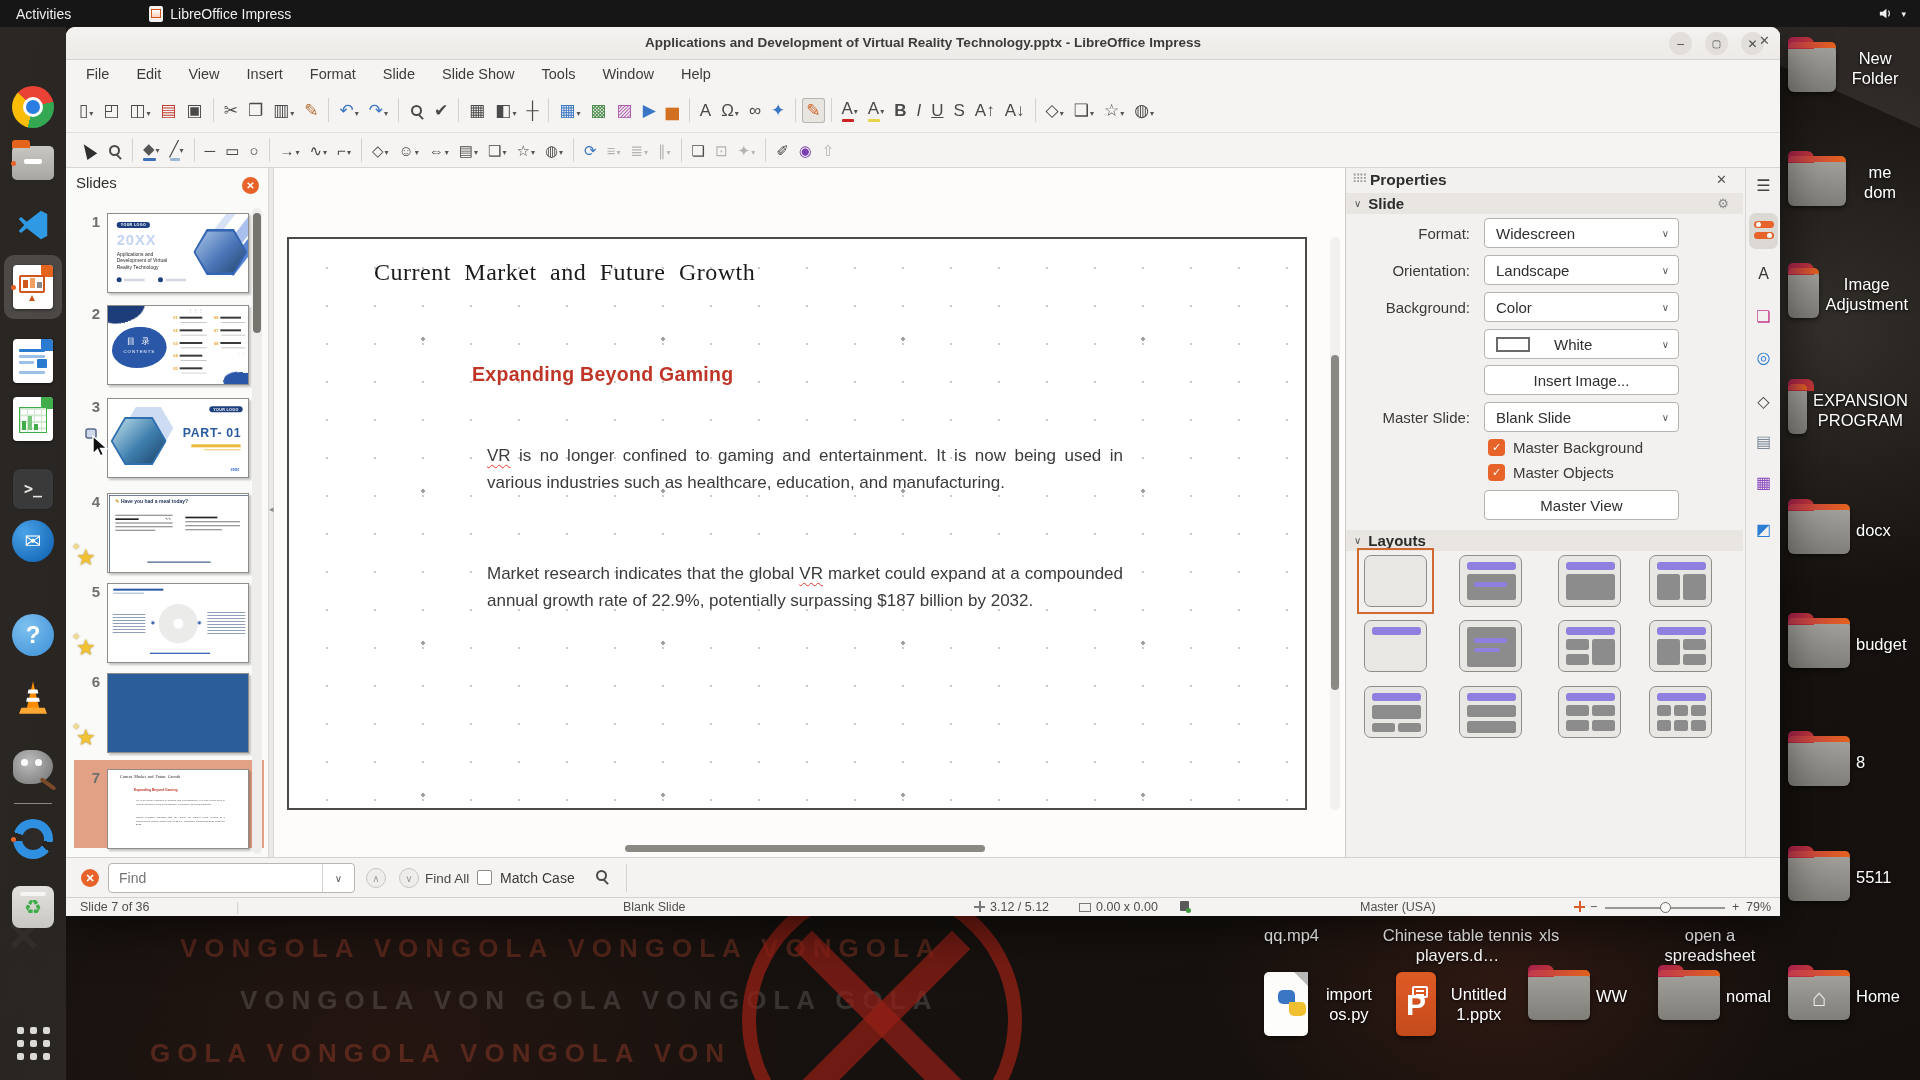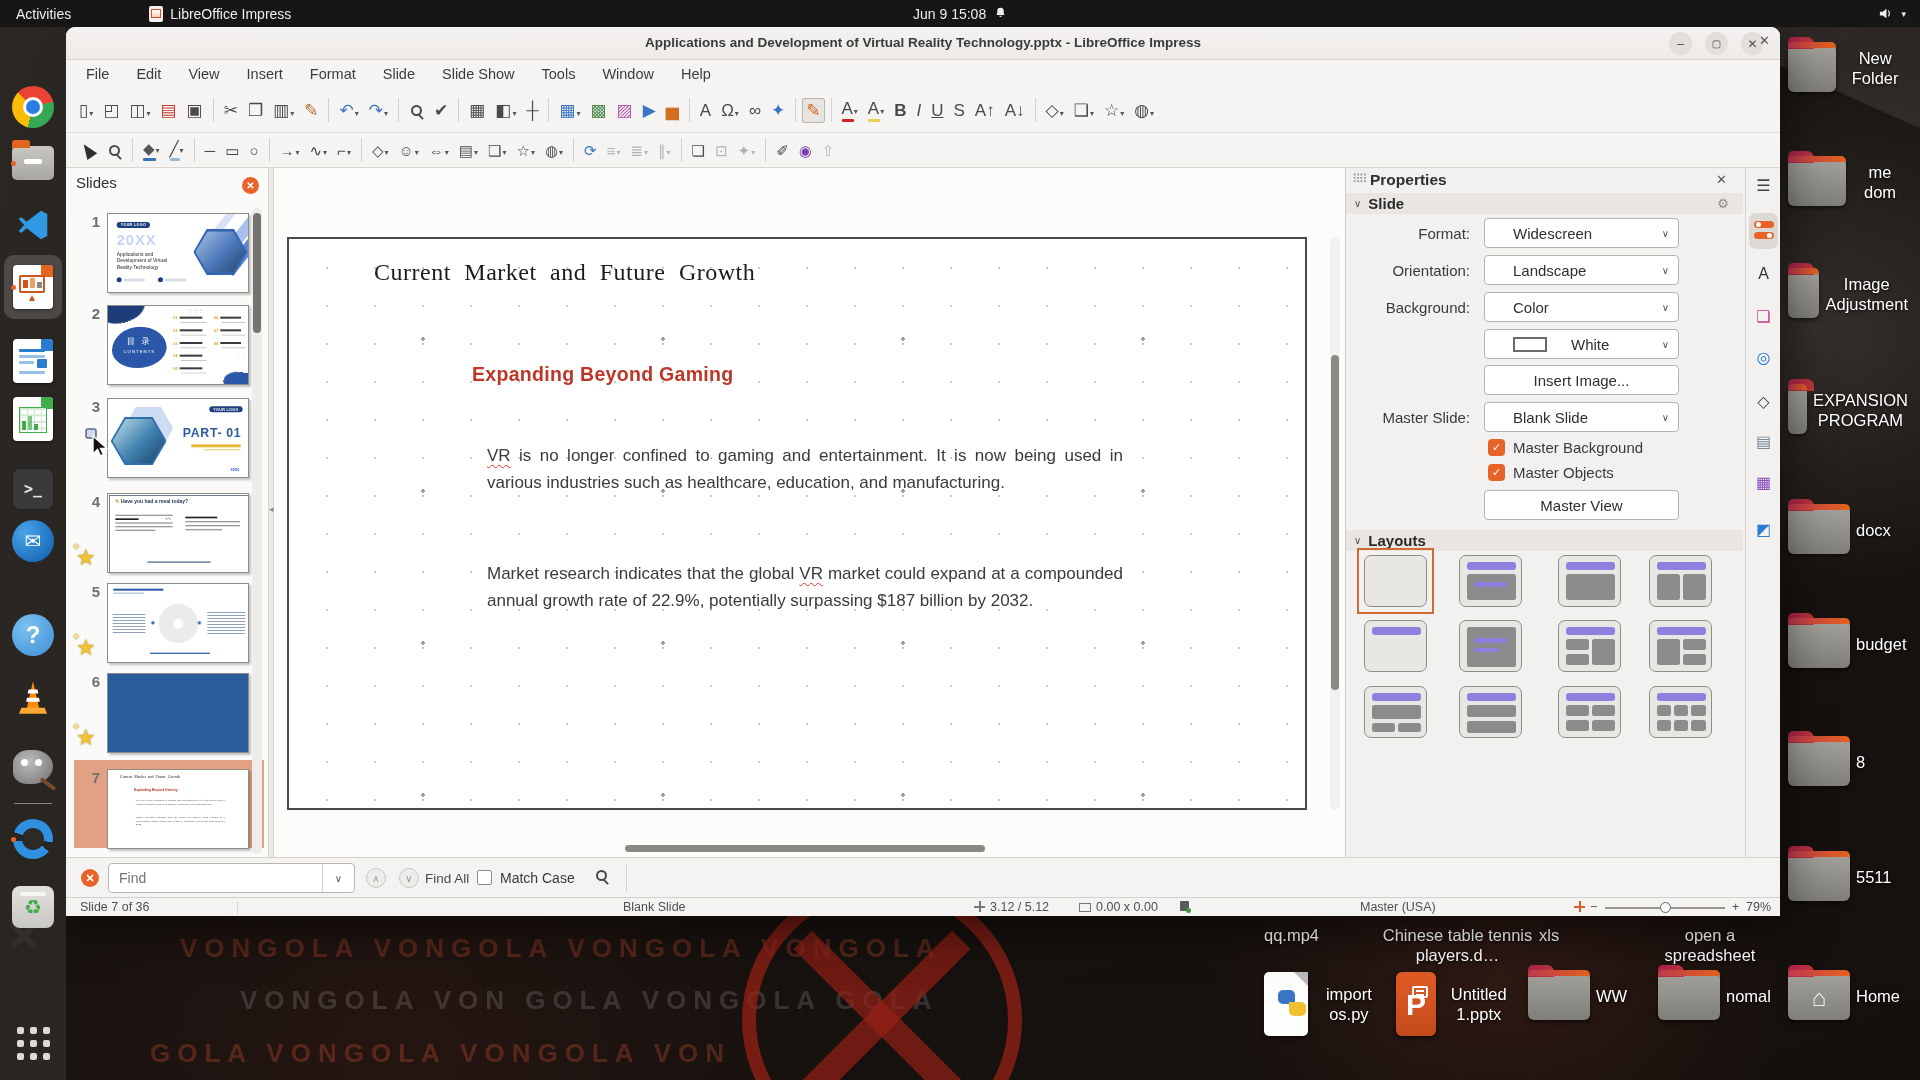--- a/index.html
+++ b/index.html
@@ -105,21 +105,21 @@
 #props{position:absolute;left:1279px;top:141px;width:400px;height:689px;background:#f3f1ef;border-left:1px solid #cfccc8;font-size:15px}
 #props-h{position:absolute;left:0;top:2px;right:0;height:22px}
 #props-grip{position:absolute;left:6px;top:2px;color:#9a9a9a;font-size:12px;letter-spacing:-2px}
 #props-title{position:absolute;left:24px;top:1px;font-weight:bold;font-size:15.5px;color:#2f2f2f}
 #props-x{position:absolute;left:370px;top:2px;color:#555;font-size:13px}
 .sect{position:absolute;left:0;right:2px;height:21px;background:#e9e6e2;display:flex;align-items:center}
 .sect .chev{margin-left:8px;font-size:10px;color:#555}
 .sect .st{margin-left:7px;font-weight:bold;color:#2b2b2b}
 .sect .gear{position:absolute;right:14px;color:#8a8a8a;font-size:13px}
 .plabel{position:absolute;width:124px;text-align:right;color:#3a3a3a}
-.pfield{position:absolute;left:138px;width:195px;height:30px;background:#fff;border:1px solid #b7b3ae;border-radius:4px;display:flex;align-items:center;padding-left:28px;color:#2f2f2f}
+.pfield{position:absolute;left:138px;width:195px;height:30px;background:#fff;border:1px solid #b7b3ae;border-radius:4px;display:flex;align-items:center;padding-left:11px;color:#2f2f2f}
 .pfield .fdd{position:absolute;right:9px;font-size:10px;color:#555}
 .pbtn{position:absolute;left:138px;width:195px;height:30px;background:#fff;border:1px solid #b7b3ae;border-radius:4px;display:flex;align-items:center;justify-content:center;color:#2f2f2f}
 .swatch{width:34px;height:15px;border:2px solid #6a6a6a;background:#fff;margin-right:24px}
 .cbrow{position:absolute;left:142px;display:flex;align-items:center;gap:8px}
 .cb{width:17px;height:17px;border-radius:4px;background:#e8632a;color:#fff;font-size:11px;display:flex;align-items:center;justify-content:center}
 .lay{position:absolute;width:63px;height:52px;background:#e9e7e4;border:1.5px solid #908d89;border-radius:7px}
 .lay .lt{position:absolute;left:7px;top:6px;width:49px;height:8px;border-radius:3px;background:#8f80e0}
 .lay .lb{position:absolute;background:#8c8c8c;border-radius:2.5px}
 .lay .lp{position:absolute;background:#8f80e0;border-radius:2px}
 #laysel{position:absolute;width:77px;height:66px;border:2px solid #cf6a32}
@@ -180,23 +180,20 @@
   <div class="wring"></div>
   <div class="wx">✕</div>
 </div>
 
 <div id="topbar">
   <div id="tb-act">Activities</div>
   <div id="tb-app">
     <span class="impress-mini"></span>
     <span>LibreOffice Impress</span>
   </div>
-  <div id="tb-clock"><span>Jun 9 15:08</span>&nbsp;&nbsp;<svg class="bell" viewBox="0 0 16 16">
-        <path d="M8 2a4 4 0 0 0-4 4v3L3 11h10l-1-2V6a4 4 0 0 0-4-4zm-1.5 10a1.5 1.5 0 0 0 3 0z" fill="#eee"></path>
-      </svg></div>
   <div id="tb-right">
     <svg width="15" height="15" viewBox="0 0 16 16">
         <path d="M2 6v4h3l4 3V3L5 6H2z" fill="#eee"></path>
         <path d="M11 5c1.5 1.5 1.5 4.5 0 6" stroke="#eee" fill="none" stroke-width="1.3"></path>
       </svg>
     <span style="font-size:9px;color:#eee">▾</span>
   </div>
 </div>
 
 <div id="dock">

